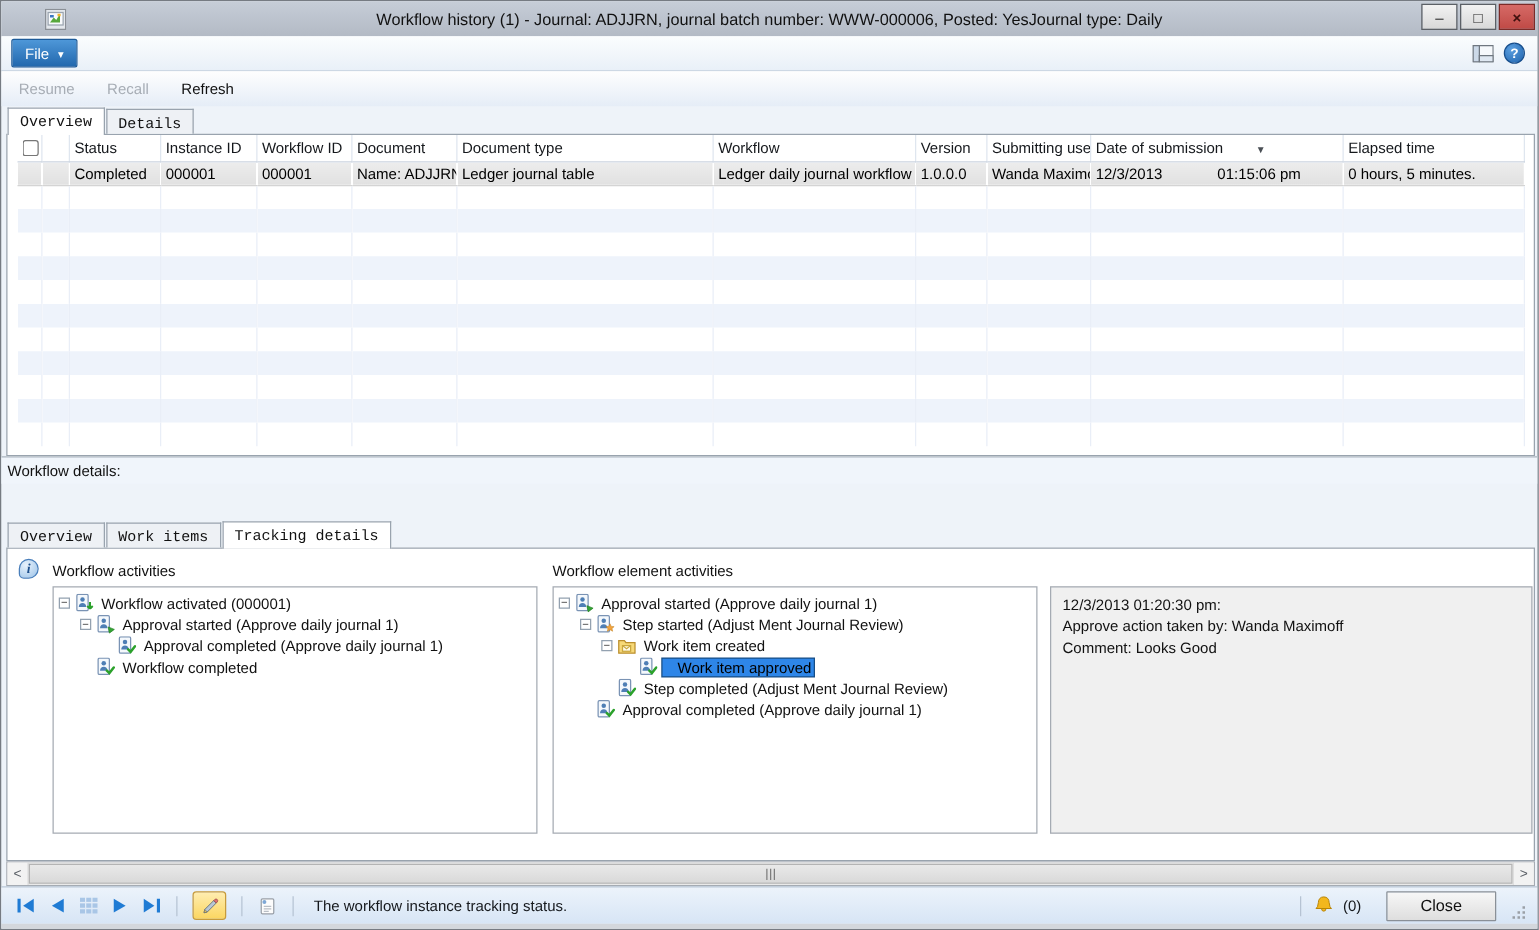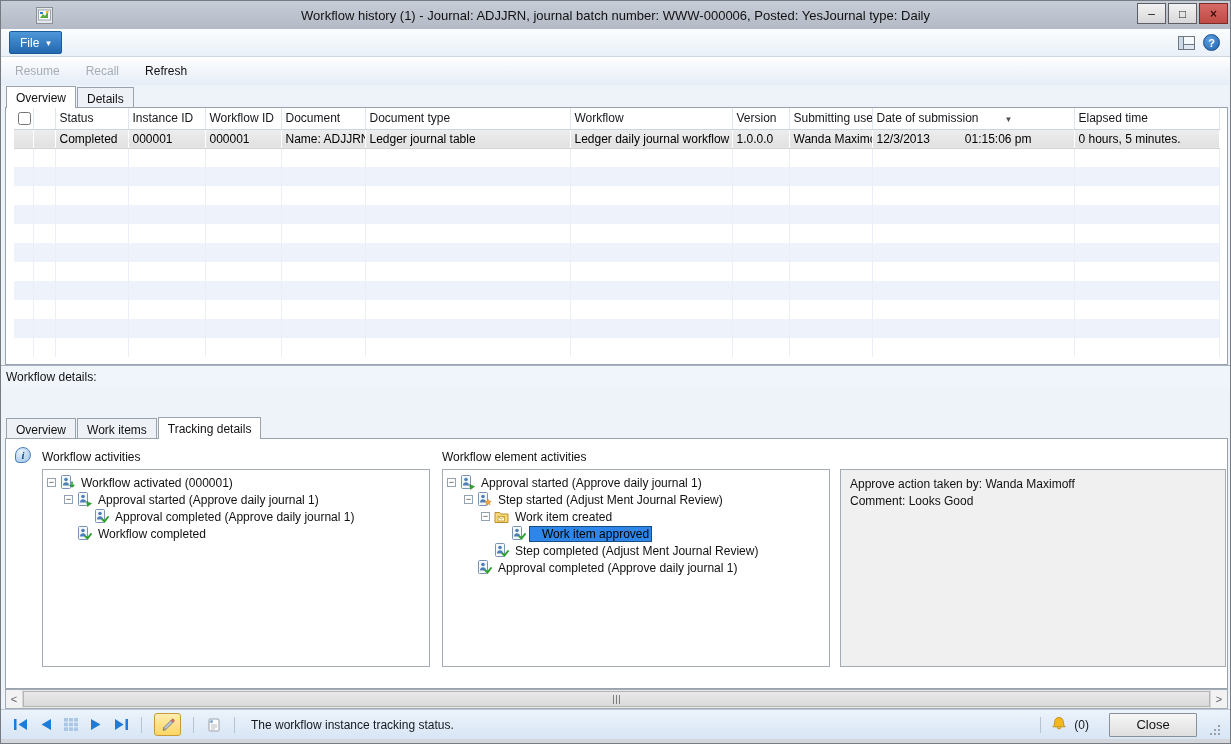--- a/index.html
+++ b/index.html
@@ -28,39 +28,39 @@
   .help-btn { width:17px; height:17px; border-radius:50%; background:radial-gradient(circle at 35% 30%, #5b9fe0, #1f63ad);
     border:1px solid #174e8c; color:#fff; font-size:11px; font-weight:bold; display:flex; align-items:center; justify-content:center; }
 
   
   .toolbar { position:absolute; left:0; width:100%; height:28px;
     background:linear-gradient(#fefefe,#e5edf7); display:flex; align-items:center; gap:26px; padding-left:14px; font-size:12px; }
   .tb1 { top:56px; } .tb2 { top:386px; gap:22px; }
   .tbtn { color:#111; cursor:default; } .tbtn.disabled { color:#a7adb5;text-align:center; }
 
   
-  .tabstrip { position:absolute; left:5px; display:flex; align-items:flex-end; height:22px; z-index:3; }
+  .tabstrip { position:absolute; left:5px; display:flex; align-items:flex-end; height:22px; z-index:3;font-family:Liberation Mono, monospace; }
   .ts1 { top:84px; } .ts2 { top:415px; }
   .tab { height:20px; padding:2px 9px 0; font-size:12px; color:#111; background:#eef1f5;
     border:1px solid #99a3ae; border-bottom:none; margin-right:1px; display:flex; align-items:center; }
   .tab.active { background:#fff; height:22px; margin-bottom:-1px; padding-top:0; }
 
   
   .grid-panel { position:absolute; left:4px; top:106px; width:1223px; height:258px;
     background:#fff; border:1px solid #99a3ae; padding-left:8px; overflow:hidden; z-index:2; }
   table.grid { border-collapse:collapse; table-layout:fixed; width:1205px; font-size:12px; }
   .grid th { font-weight:normal; text-align:left; padding:2px 4px; height:21px;
     border-right:1px solid #dfe6ef; border-bottom:1px solid #ccd4e0; color:#15181c; white-space:nowrap; overflow:hidden; }
   .grid td { height:19px; padding:0 4px; border-right:1px solid #e9eef7; white-space:nowrap; overflow:hidden; }
   .grid tr.sel td { background:linear-gradient(#ededed,#e1e1e1); border-right-color:transparent;
     border-top:1px solid #d9d9d9; border-bottom:1px solid #d4d4d4; }
   .grid tr.alt td { background:#eef3fb; }
   .grid input[type=checkbox]{ width:13px; height:13px; margin:0; vertical-align:middle; }
   .sort-arrow { font-size:8px; color:#4a4f55; margin-left:26px; }
-  .datecell { display:flex; } .datecell .time { margin-left:auto; padding-right:38px; }
+  .datecell { display:flex; } .datecell .time { margin-left:auto; padding-right:38px;padding-left:44px; }
 
   
   .wfdetails-bar { position:absolute; left:0; top:364px; width:100%; height:22px; background:#f0f5fb;
     border-top:1px solid #aab4bf; font-size:12px; color:#111; display:flex; align-items:center; padding-left:5px; }
 
   
   .lower-panel { position:absolute; left:4px; top:437px; width:1223px; height:251px;
     background:#fff; border:1px solid #99a3ae; z-index:2; }
   .sec-label { position:absolute; font-size:12px; color:#111; top:11px; }
   .lbl-left { left:36px; } .lbl-right { left:436px; }
@@ -487,20 +487,21 @@
           <rect x="1.5" y="0.5" width="9" height="13" rx="1" fill="#f4f8fc" stroke="#7a93b4"></rect>
           <circle cx="6" cy="4.5" r="1.8" fill="#4f7fb5"></circle>
             <path d="M3 10.5c0-2.2 1.4-3.2 3-3.2s3 1 3 3.2z" fill="#4f7fb5"></path>
           <path d="M8.5 10.5l2 2 3.5-4.5" stroke="#2ba12b" stroke-width="2" fill="none" stroke-linecap="round"></path>
         </svg>
         <span class="tlabel">Approval completed (Approve daily journal 1)</span>
       </div>
     </div>
 
     <div class="infobox">
+      <div>12/3/2013 01:20:30 pm:</div>
       <div>Approve action taken by: Wanda Maximoff</div>
       <div>Comment: Looks Good</div>
     </div>
   </div>
 
   <div class="hscroll">
     <div class="scroll-btn">&lt;</div>
     <div class="scroll-track">
       <div class="scroll-thumb">
           <i></i>

